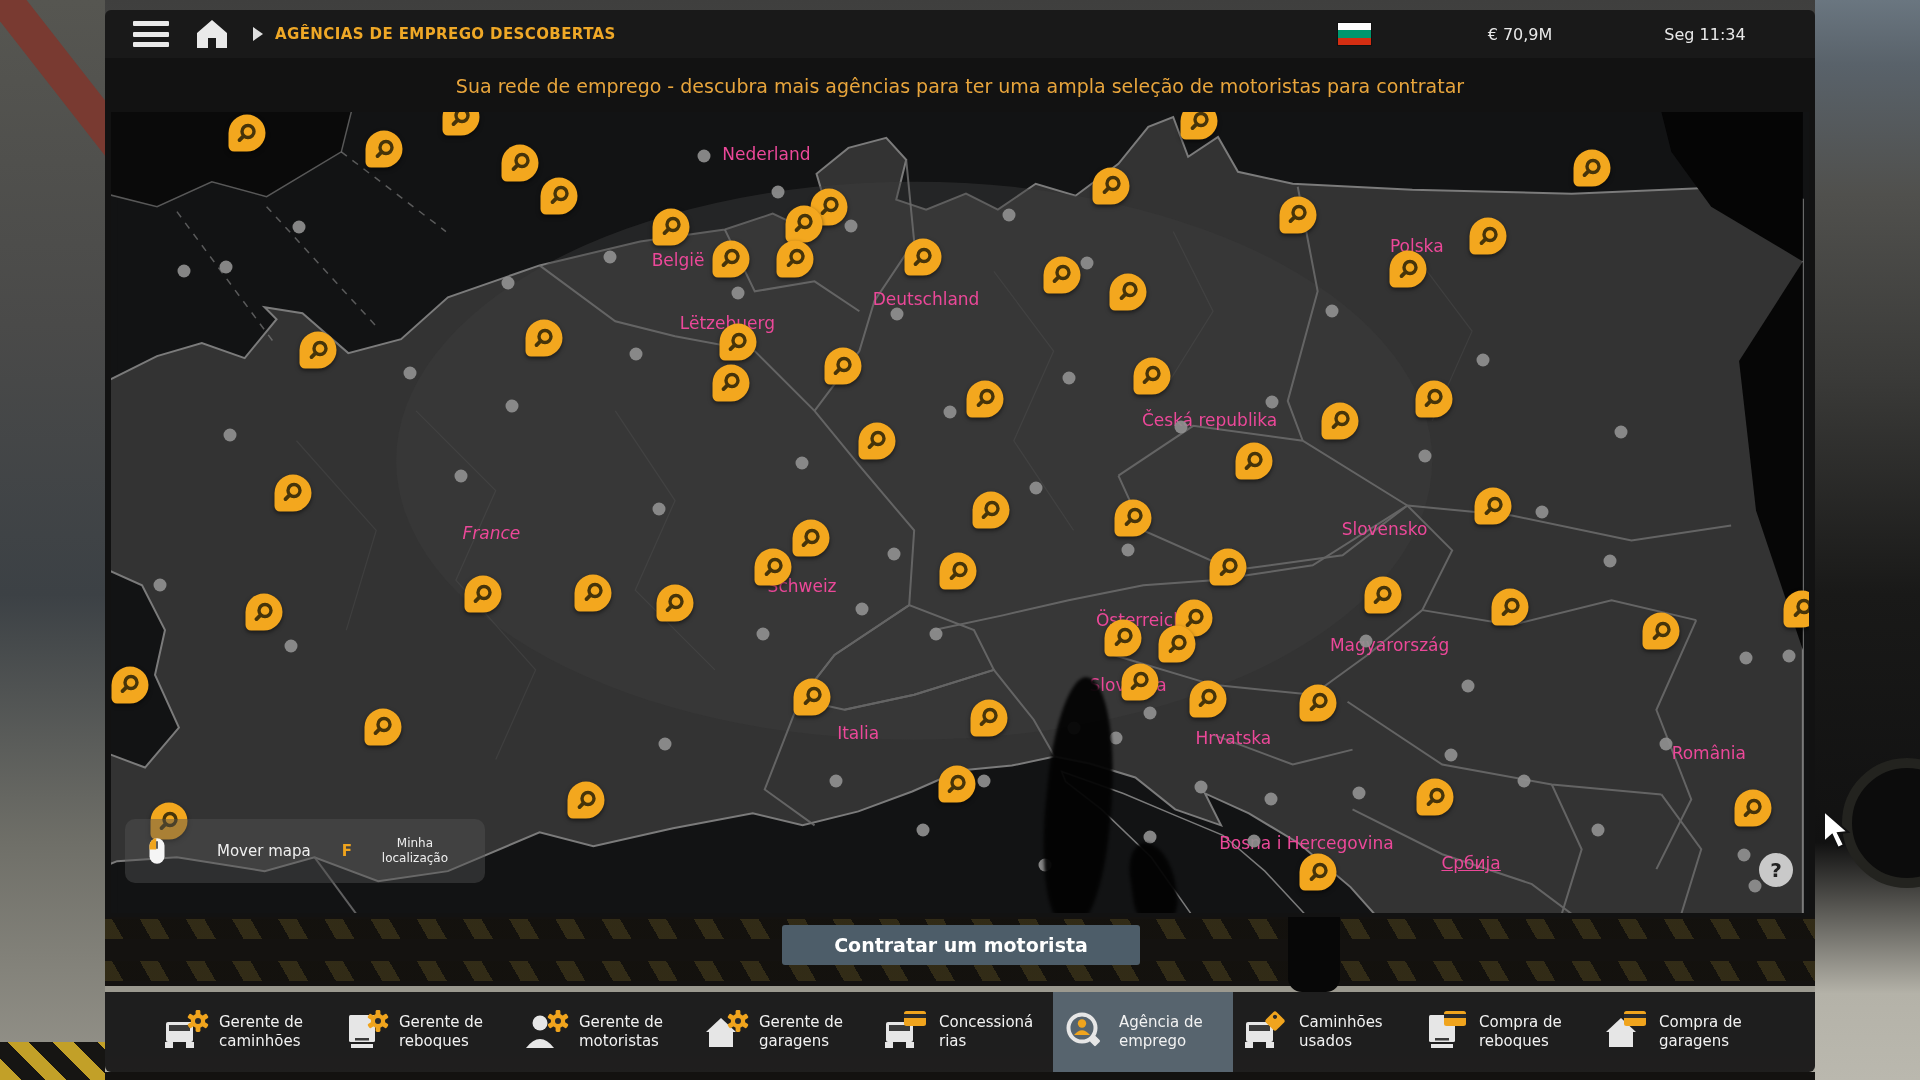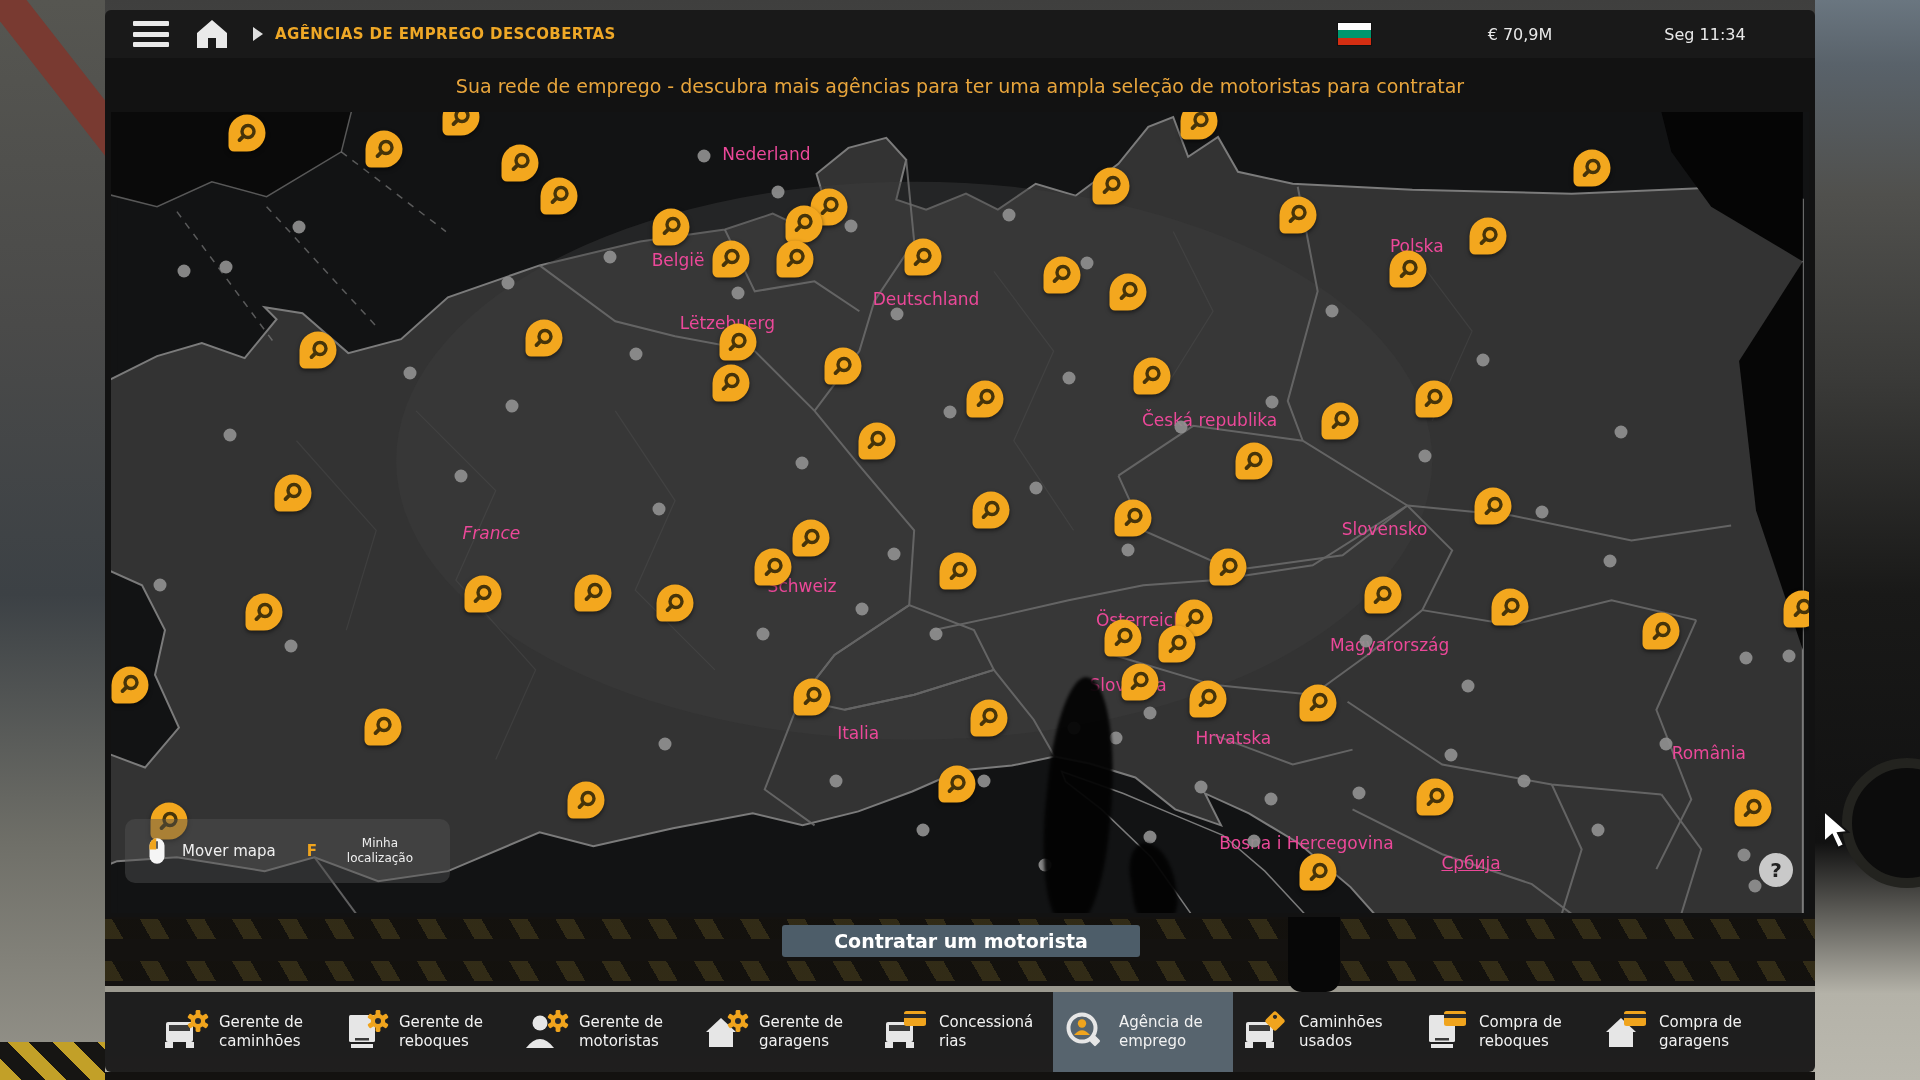--- a/index.html
+++ b/index.html
@@ -37,27 +37,27 @@
   #map svg.geo{position:absolute;left:0;top:0;}
   .country-label{position:absolute;transform:translate(-50%,-50%);color:#ec4899;font-size:17px;white-space:nowrap;pointer-events:none;}
   .dot{position:absolute;width:13px;height:13px;border-radius:50%;background:#8f8f8f;transform:translate(-50%,-50%);opacity:.92;}
   .pin{position:absolute;width:37px;height:37px;background:#f3a71e;border-radius:50% 50% 50% 15%;transform:translate(-50%,-58%);
        box-shadow:0 2px 4px rgba(0,0,0,.55);display:flex;align-items:center;justify-content:center;cursor:pointer;}
   .mirror{position:absolute;background:#030303;opacity:.94;filter:blur(1.5px);}
   #mirror1{left:935px;top:565px;width:66px;height:250px;border-radius:42% 58% 38% 50%;transform:rotate(6deg);}
   #mirror2{left:1020px;top:730px;width:44px;height:80px;border-radius:40% 60% 30% 30%;transform:rotate(-8deg);}
   #map-hint{position:absolute;left:14px;bottom:30px;background:rgba(82,82,82,.45);border-radius:10px;height:64px;
        display:flex;align-items:center;padding:0 20px;gap:13px;}
-  #hint-move{color:#efefef;font-size:15px;}
+  #hint-move{color:#efefef;font-size:15px;margin-left:35px;}
   #hint-key{color:#f0a41d;font-size:15px;font-weight:bold;margin-left:18px;}
   #hint-loc{color:#efefef;font-size:12px;width:100px;line-height:1.25;text-align:center;}
   #help-btn{position:absolute;right:16px;bottom:26px;width:34px;height:34px;border-radius:50%;background:#c9c9c9;
        color:#222;font-weight:bold;font-size:20px;display:flex;align-items:center;justify-content:center;cursor:pointer;}
   
-  #hire-btn{left:782px;top:925px;width:358px;height:32px;background:#4d5d69;border-radius:3px;color:#fff;
+  #hire-btn{left:782px;top:925px;width:358px;height:40px;background:#4d5d69;border-radius:3px;color:#fff;
        font-size:19px;font-weight:bold;display:flex;align-items:center;justify-content:center;cursor:pointer;}
   
   #toolbar{left:105px;top:992px;width:1710px;height:80px;background:rgba(26,26,26,.97);border-radius:0 0 6px 6px;display:flex;padding-left:48px;box-sizing:border-box;}
   .tab{width:180px;height:100%;display:flex;align-items:center;gap:10px;padding-left:10px;box-sizing:border-box;cursor:pointer;}
   .tab.selected{background:#57646e;}
   .tab .lbl{color:#f2f2f2;font-size:15px;line-height:1.3;}
   
   #cursor{left:1820px;top:810px;width:34px;height:40px;pointer-events:none;}
 </style>
 </head>

